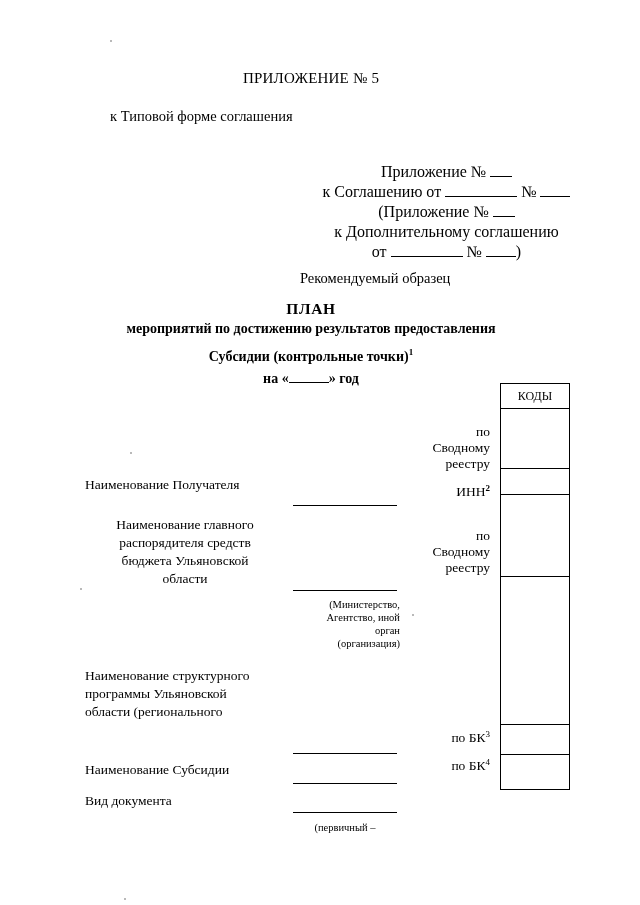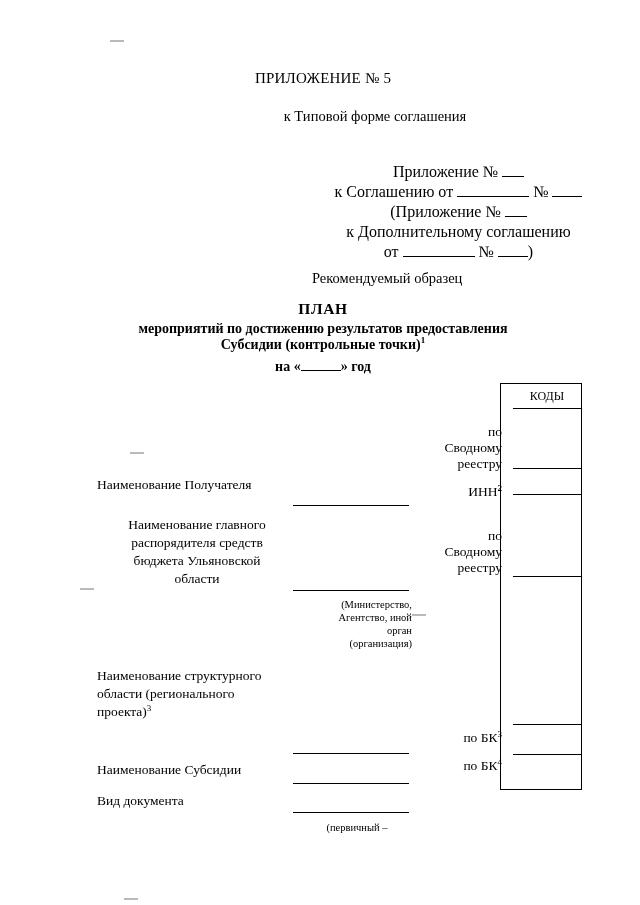--- a/index.html
+++ b/index.html
@@ -11,32 +11,31 @@
     font-family: "Liberation Serif", "DejaVu Serif", serif;
     color: #000000;
   }
   #page {
     position: relative;
     width: 640px;
     height: 905px;
     background: #ffffff;
     overflow: hidden;
   }
-  .abs { position: absolute; padding-left: 12px; }
+  .abs { position: absolute; }
 
   
   .hdr-appendix {
     left: 0; top: 70px; width: 622px;
     text-align: center;
     font-size: 15px;
     letter-spacing: .2px;
   }
   .hdr-typform {
     left: 0; top: 108px; width: 640px;
-    text-align: center;
     font-size: 14.5px;
     padding-left: 110px;
     box-sizing: border-box;
   }
 
   .ref-block {
     left: 284px; top: 162px; width: 325px;
     text-align: center;
     font-size: 16px;
     line-height: 20px;
@@ -58,21 +57,21 @@
   }
 
   
   .title-wrap {
     left: 0; top: 300px; width: 622px;
     text-align: center;
     font-weight: bold;
   }
   .t-plan { font-size: 15.5px; letter-spacing: .6px; }
   .t-sub1 { font-size: 14px; margin-top: 3px; }
-  .t-sub2 { font-size: 14px; margin-top: 0; }
+  .t-sub2 { font-size: 14px; margin-top: 12px; }
   .t-year { font-size: 14px; margin-top: 6px; }
   sup { font-size: 9px; vertical-align: super; line-height: 0; font-weight: bold; }
   sup.thin { font-weight: normal; }
 
   .ul-year {
     display: inline-block;
     width: 40px;
     border-bottom: 1px solid #000;
   }
 
@@ -221,22 +220,22 @@
 
   <div class="abs lbl" style="top:516px;text-align:center;">
     <div>Наименование главного</div>
     <div>распорядителя средств</div>
     <div>бюджета Ульяновской</div>
     <div>области</div>
   </div>
 
   <div class="abs lbl" style="top:667px;">
     <div>Наименование структурного</div>
+    <div>программы Ульяновской</div>
     <div>области (регионального</div>
-    <div><span>проекта)</span><sup class="thin">3</sup></div>
   </div>
 
   <div class="abs lbl" style="top:761px;">Наименование Субсидии</div>
 
   <div class="abs lbl" style="top:792px;">Вид документа</div>
 
   <div class="abs rule" style="top:505px;"></div>
   <div class="abs rule" style="top:590px;"></div>
   <div class="abs rule" style="top:753px;"></div>
   <div class="abs rule" style="top:783px;"></div>

